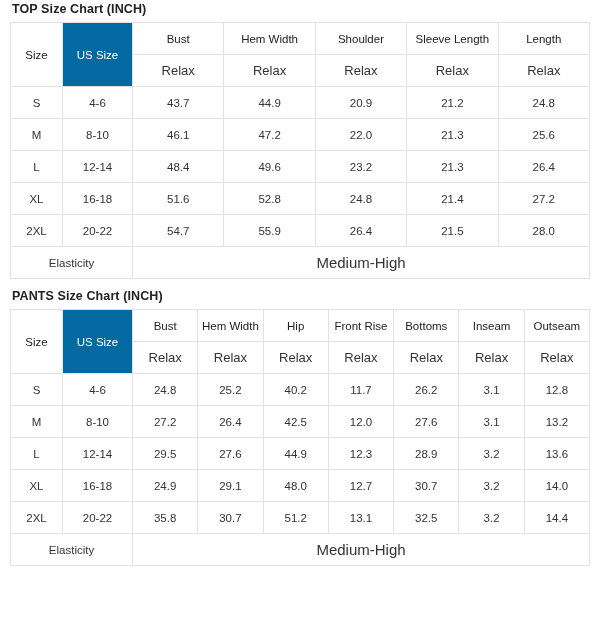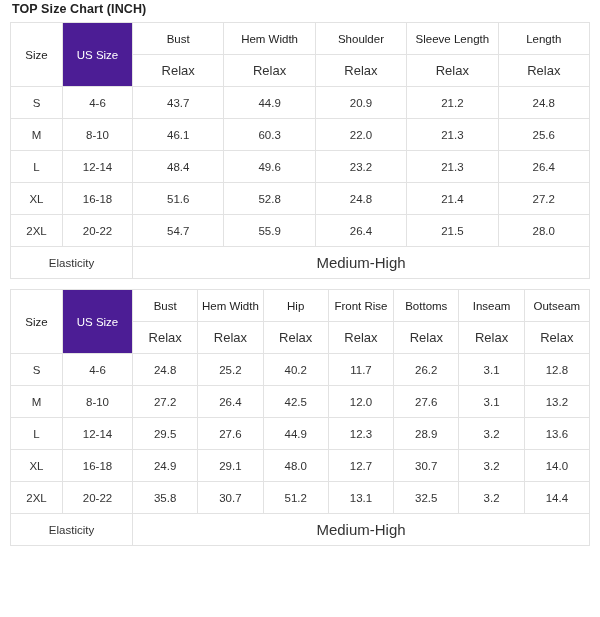--- a/index.html
+++ b/index.html
@@ -41,21 +41,21 @@
     padding: 0;
     font-weight: normal;
     height: 31px;
   }
   .hdr-cell {
     font-weight: bold;
     color: #222222;
     font-size: 11.5px;
   }
   .dark-cell {
-    background: #4c1d95;
+    background: #0369a1;
     color: #ffffff;
     font-weight: bold;
   }
   .sub-cell {
     font-size: 13px;
     color: #333333;
   }
   .size-col {
     width: 52px;
   }
@@ -125,21 +125,21 @@
           <td class="data-cell">43.7</td>
           <td class="data-cell">44.9</td>
           <td class="data-cell">20.9</td>
           <td class="data-cell">21.2</td>
           <td class="data-cell">24.8</td>
         </tr>
         <tr>
           <td class="data-cell">M</td>
           <td class="data-cell">8-10</td>
           <td class="data-cell">46.1</td>
-          <td class="data-cell">60.3</td>
+          <td class="data-cell">47.2</td>
           <td class="data-cell">22.0</td>
           <td class="data-cell">21.3</td>
           <td class="data-cell">25.6</td>
         </tr>
         <tr>
           <td class="data-cell">L</td>
           <td class="data-cell">12-14</td>
           <td class="data-cell">48.4</td>
           <td class="data-cell">49.6</td>
           <td class="data-cell">23.2</td>
@@ -167,20 +167,21 @@
 
         <tr>
           <td class="elasticity-label" colspan="2">Elasticity</td>
           <td class="elasticity-value" colspan="5">Medium-High</td>
         </tr>
       </tbody>
     </table>
   </div>
 
   <div class="section section-pants">
+    <div class="chart-title">PANTS Size Chart (INCH)</div>
     <table class="size-table">
       <colgroup>
         <col class="size-col">
         <col class="ussize-col">
         <col>
           <col>
           <col>
           <col>
           <col>
           <col>

